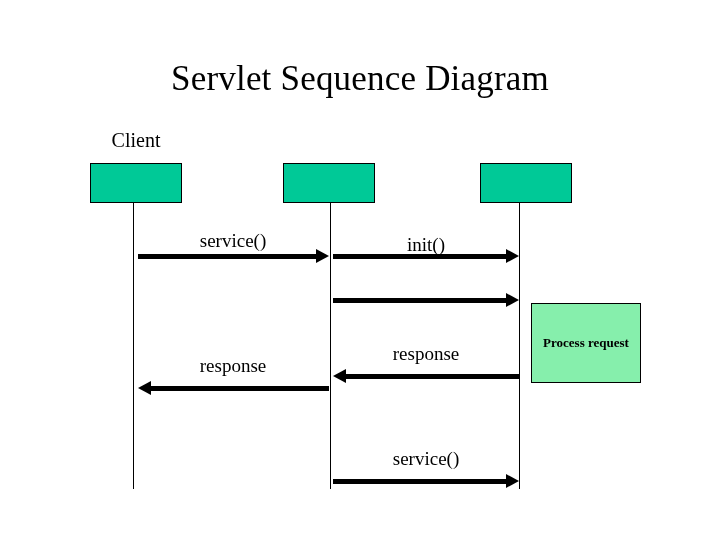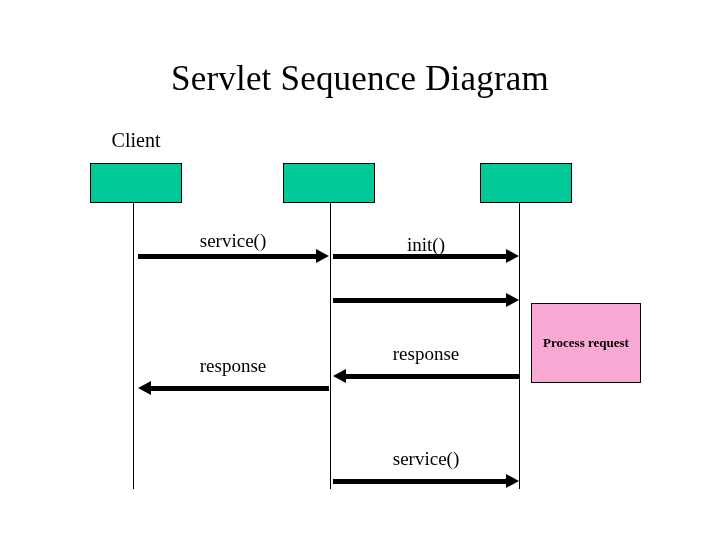--- a/index.html
+++ b/index.html
@@ -77,21 +77,21 @@
   .arrowhead.right {
     border-left: 13px solid #000000;
   }
   .arrowhead.left {
     border-right: 13px solid #000000;
   }
 
   
   .note-box {
     position: absolute;
-    background: #f9a8d4;
+    background: #86efac;
     border: 1px solid #000000;
     box-sizing: border-box;
     display: flex;
     align-items: center;
     justify-content: center;
   }
   .note-text {
     font-size: 13px;
     line-height: 16px;
     font-weight: bold;

